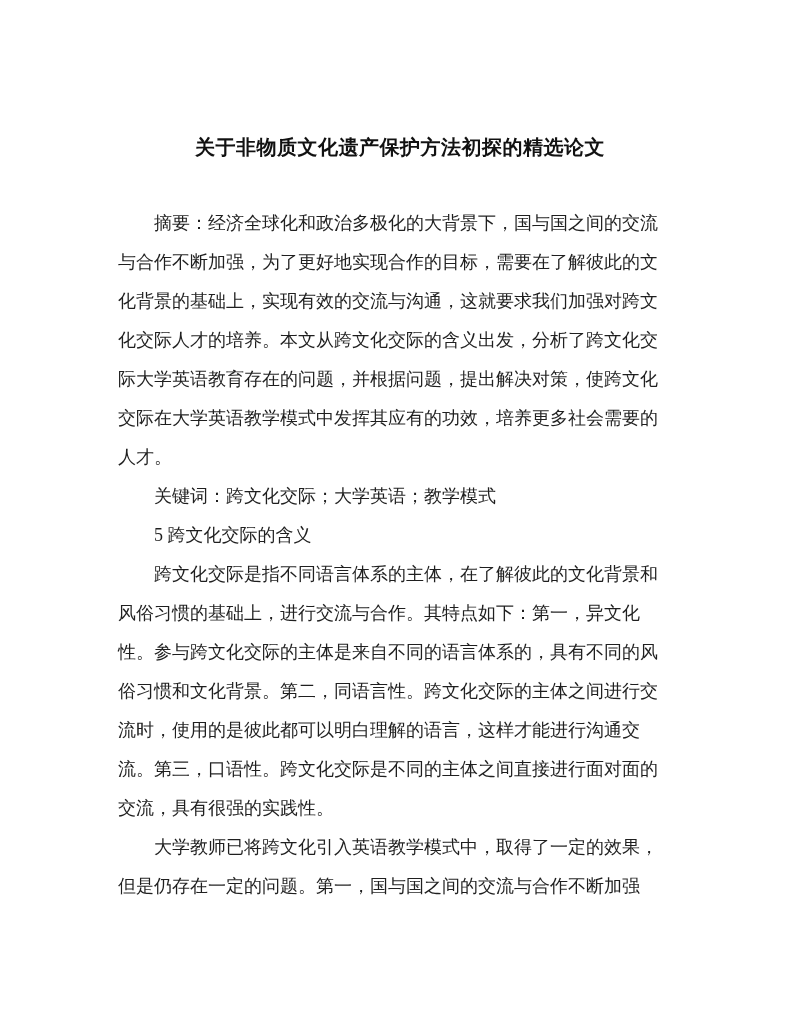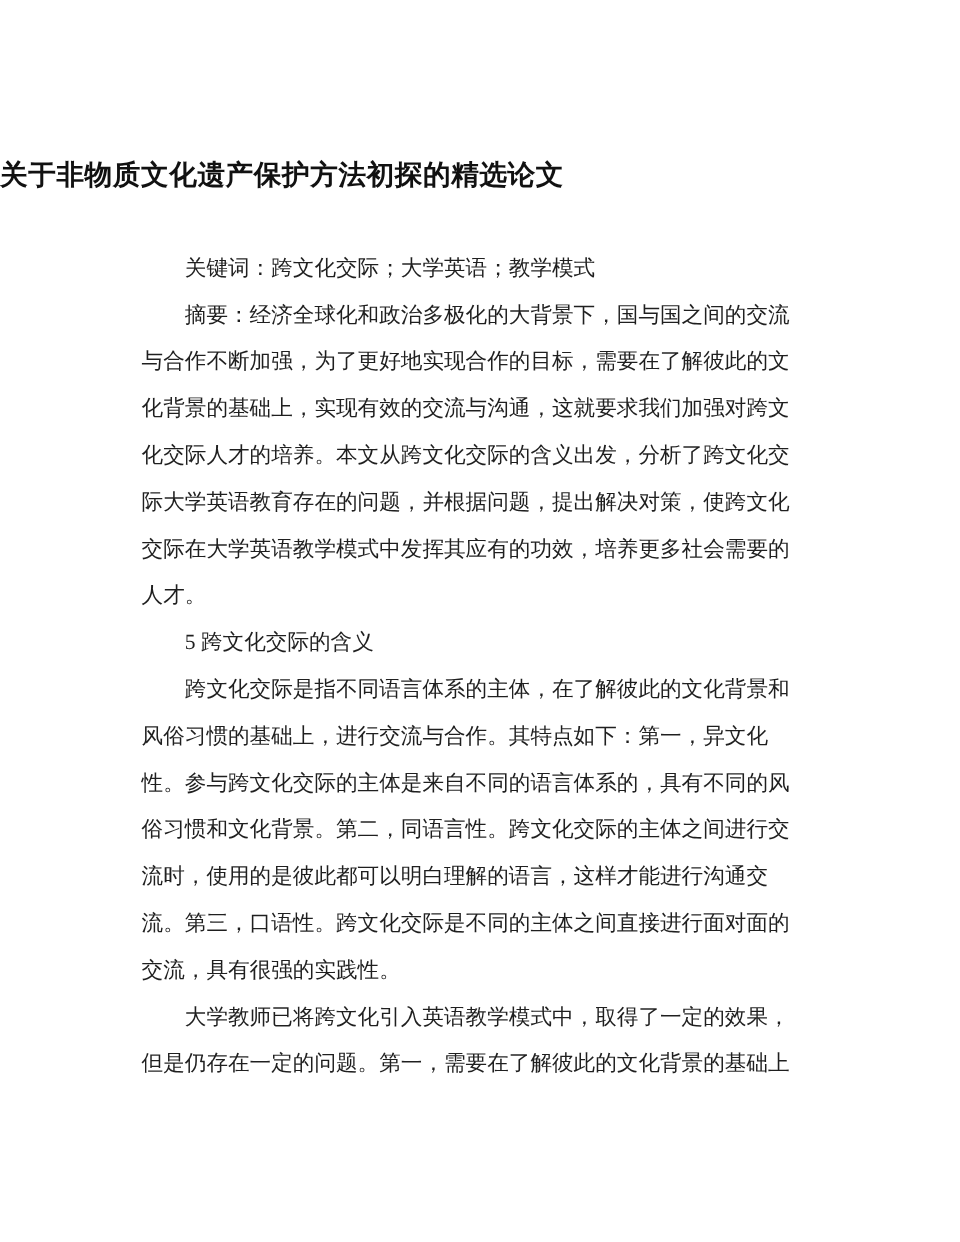--- a/index.html
+++ b/index.html
@@ -10,24 +10,24 @@
   .doc-page {
     position: relative;
     width: 800px;
     height: 1035px;
     background: #ffffff;
     overflow: hidden;
   }
   .doc-title {
     margin: 131px 0 0 0;
     padding: 0;
-    text-align: left;
-    font-family: Liberation Mono, monospace;
+    text-align: center;
+    font-family: Liberation Sans, sans-serif;
     font-weight: 700;
-    font-size: 23px;
+    font-size: 20px;
     line-height: 32px;
     letter-spacing: 0.5px;
     color: #111111;
   }
   .doc-body {
     margin: 41px 0 0 118px;
     width: 541px;
     font-family: "Liberation Serif", "DejaVu Serif", serif;
     font-size: 18px;
     line-height: 39px;
@@ -40,19 +40,19 @@
     text-indent: 2em;
     word-break: normal;
   }
 </style>
 </head>
 <body>
 
 <div class="doc-page">
   <h1 class="doc-title">关于非物质文化遗产保护方法初探的精选论文</h1>
   <div class="doc-body">
+    <p>摘要：经济全球化和政治多极化的大背景下，国与国之间的交流与合作不断加强，为了更好地实现合作的目标，需要在了解彼此的文化背景的基础上，实现有效的交流与沟通，这就要求我们加强对跨文化交际人才的培养。本文从跨文化交际的含义出发，分析了跨文化交际大学英语教育存在的问题，并根据问题，提出解决对策，使跨文化交际在大学英语教学模式中发挥其应有的功效，培养更多社会需要的人才。</p>
     <p>关键词：跨文化交际；大学英语；教学模式</p>
-    <p>摘要：经济全球化和政治多极化的大背景下，国与国之间的交流与合作不断加强，为了更好地实现合作的目标，需要在了解彼此的文化背景的基础上，实现有效的交流与沟通，这就要求我们加强对跨文化交际人才的培养。本文从跨文化交际的含义出发，分析了跨文化交际大学英语教育存在的问题，并根据问题，提出解决对策，使跨文化交际在大学英语教学模式中发挥其应有的功效，培养更多社会需要的人才。</p>
     <p>5 跨文化交际的含义</p>
     <p>跨文化交际是指不同语言体系的主体，在了解彼此的文化背景和风俗习惯的基础上，进行交流与合作。其特点如下：第一，异文化性。参与跨文化交际的主体是来自不同的语言体系的，具有不同的风俗习惯和文化背景。第二，同语言性。跨文化交际的主体之间进行交流时，使用的是彼此都可以明白理解的语言，这样才能进行沟通交流。第三，口语性。跨文化交际是不同的主体之间直接进行面对面的交流，具有很强的实践性。</p>
-    <p>大学教师已将跨文化引入英语教学模式中，取得了一定的效果，但是仍存在一定的问题。第一，需要在了解彼此的文化背景的基础上</p>
+    <p>大学教师已将跨文化引入英语教学模式中，取得了一定的效果，但是仍存在一定的问题。第一，国与国之间的交流与合作不断加强</p>
   </div>
 </div>
 
 </body></html>

